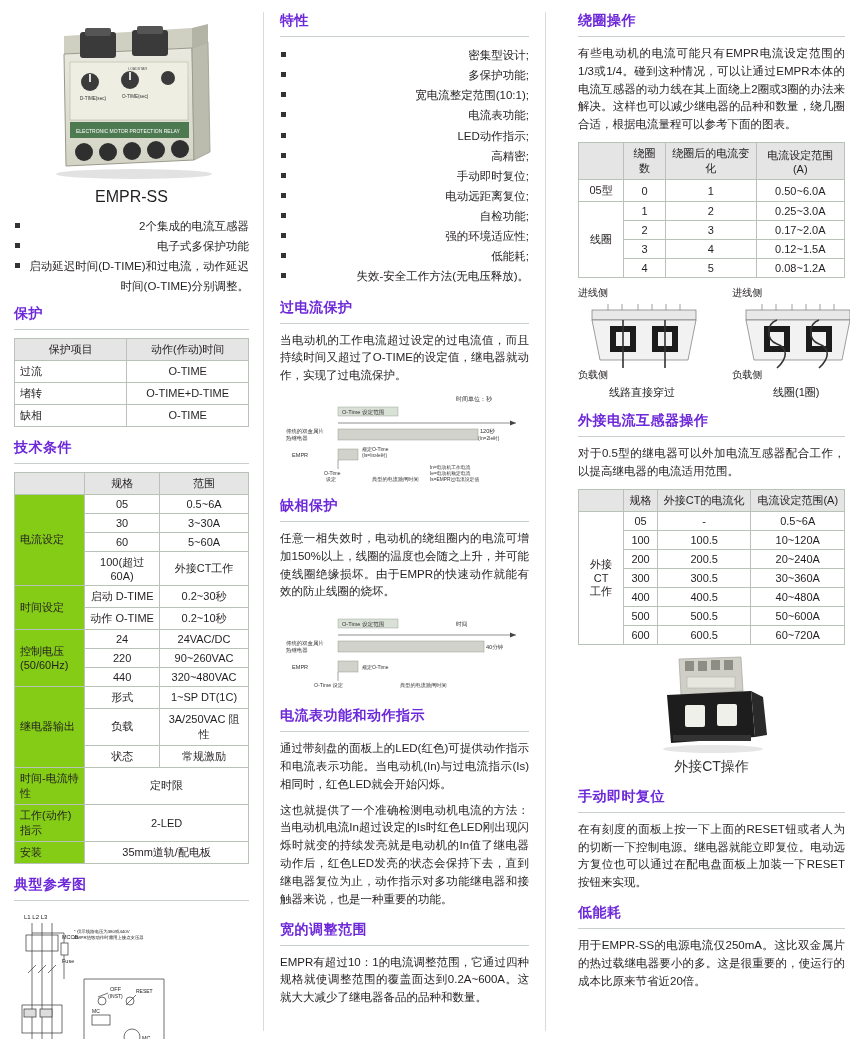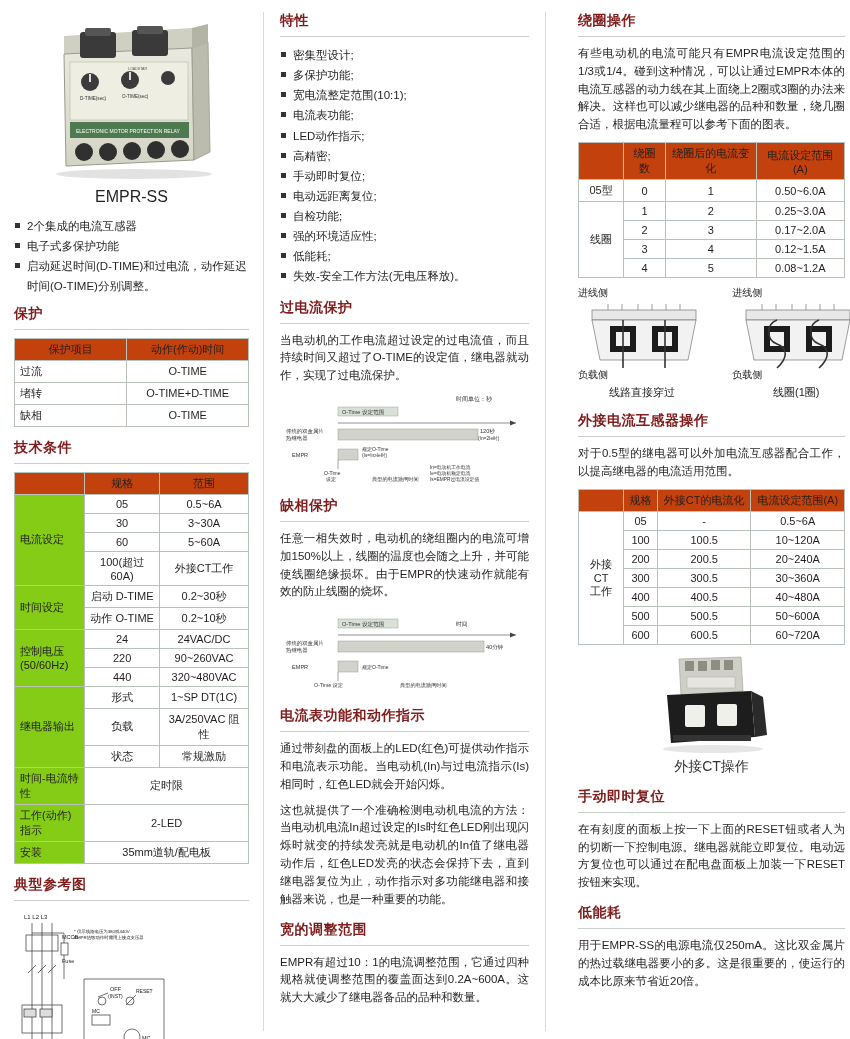--- a/index.html
+++ b/index.html
@@ -13,45 +13,45 @@
     position: relative;
     overflow: hidden;
   }
   .page { display:flex; width:850px; height:1039px; padding:12px 10px 8px 14px; gap:0; }
   .col { position:relative; }
   .col1 { width:250px; padding-right:14px; }
   .col2 { width:282px; padding:0 16px; border-left:1px solid #d8dcd8; }
   .col3 { width:300px; padding-left:32px; border-left:1px solid #d8dcd8; }
 
   h2.sec {
-    font-size:14px; font-weight:bold; color:#7f1d1d;
+    font-size:14px; font-weight:bold; color:#6d28d9;
     margin:0 0 6px 0; letter-spacing:0.5px;
   }
   .sec-wrap { margin-bottom:12px; }
   .rule { border-bottom:1px solid #c9cfc9; margin:6px 0 8px 0; }
 
   p.body { margin:0 0 8px 0; line-height:1.55; text-align:justify; }
 
-  ul.bullets { list-style:none; margin:0 0 8px 0; padding:0; }
+  ul.bullets { list-style:none; margin:0 0 8px 0; padding:0;text-align:right; }
   ul.bullets li {
     position:relative; padding-left:13px; line-height:1.75;
   }
   ul.bullets li:before {
     content:""; position:absolute; left:1px; top:7px;
     width:5px; height:5px; background:#333;
   }
 
   
   .prod-img { width:220px; height:170px; margin:2px auto 4px auto; position:relative; }
   .caption { text-align:center; font-size:16px; margin:2px 0 10px 0; }
 
   
   table { border-collapse:collapse; width:100%; font-size:11px; }
   table td, table th { border:1px solid #b9c2b9; padding:3px 5px; }
-  .tbl-head td { background:#c2410c; text-align:center; }
+  .tbl-head td { background:#e5e5e5; text-align:center; }
   .c { text-align:center; }
 
   
   .tech td { height:17px; }
   .tech .lab { background:#84cc16; }
 
   
   .diagram { width:235px; height:195px; position:relative; margin-top:4px; }
 
   

